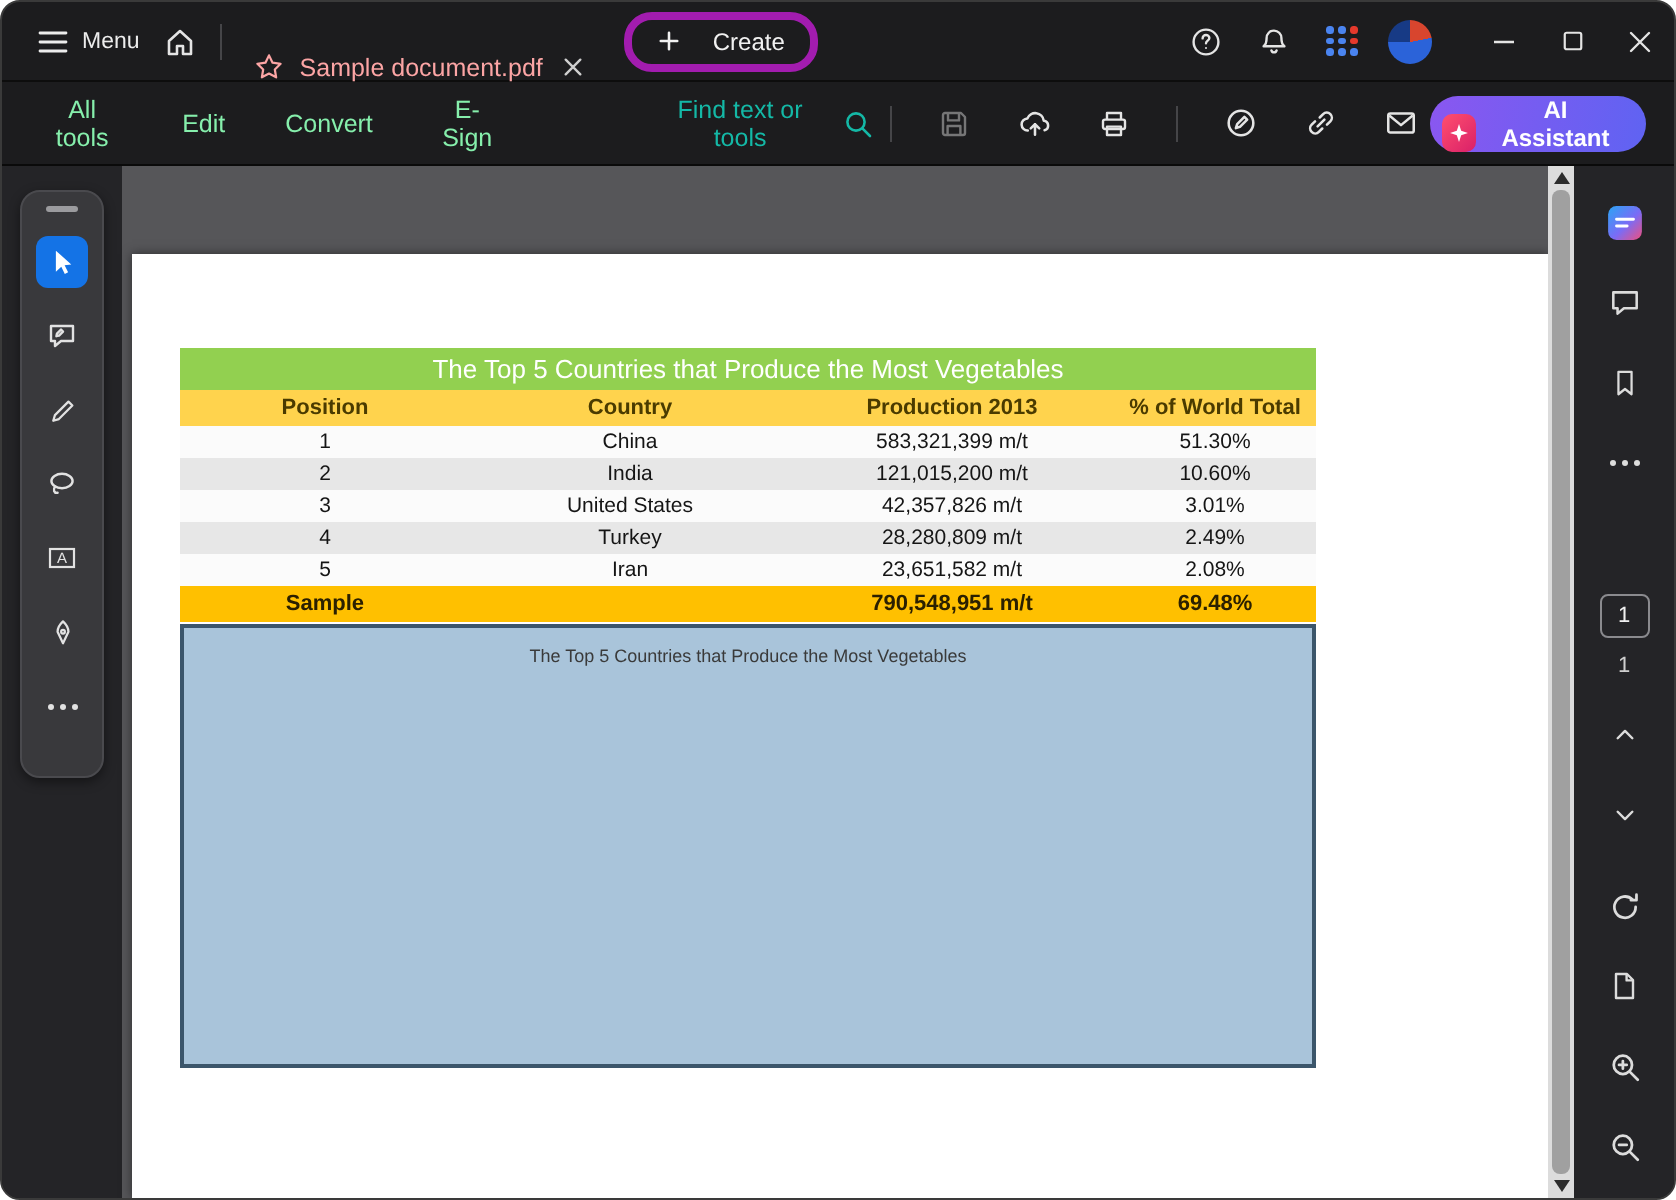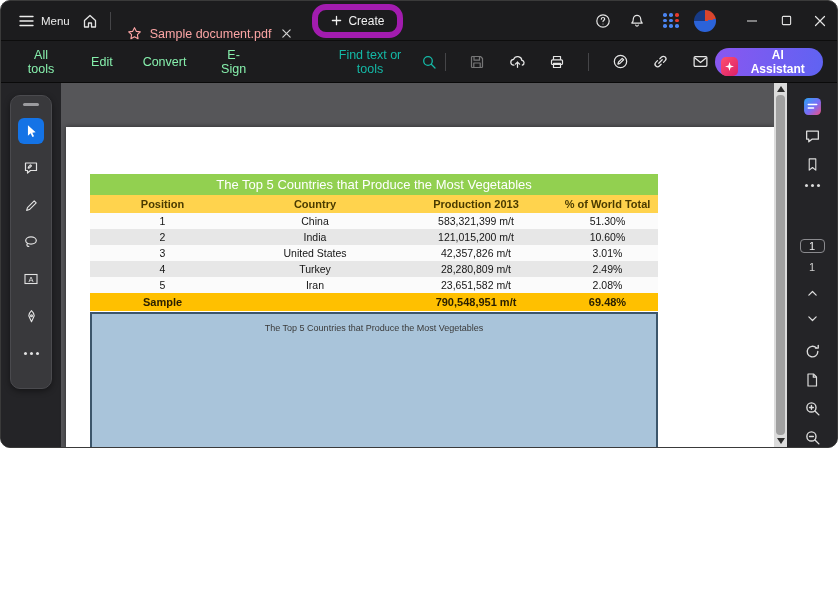--- a/index.html
+++ b/index.html
@@ -1,30 +1,30 @@
 <!DOCTYPE html>
 <html style="--titlebar-bg: #1c1c1e; --rail-bg: #242427; --panel-bg: #39393c; --content-bg: #565659; --accent-blue: #1473e6; --table-title-bg: #92d050; --table-header-bg: #ffd34d; --table-total-bg: #ffc000; --row-alt-bg: #e7e7e7; --chart-bg: #a9c4da; --chart-border: #3c566b; --ai-gradient-start: #8a57f0; --ai-gradient-end: #5f63f2; --ai-chip-start: #ff4f6e; --ai-chip-end: #d92069;"><head>
 <meta charset="utf-8">
 <style>
   * { margin:0; padding:0; box-sizing:border-box; }
   html,body { background:#ffffff; font-family:"Liberation Sans", sans-serif; }
   button { font-family:"Liberation Sans", sans-serif; background:none; border:none; cursor:pointer; }
 
-  .window { width:838px; height:448px; background:var(--titlebar-bg,#1c1c1e); border:1px solid #3a3a3a;
+  .window { width:838px; height:600px; background:var(--titlebar-bg,#1c1c1e); border:1px solid #3a3a3a;
             border-radius:10px; overflow:hidden; display:flex; flex-direction:column; }
 
   
   .titlebar { height:40px; flex:0 0 auto; display:flex; align-items:center; color:#ececec;
               font-size:12px; padding-left:12px; border-bottom:1px solid #0d0d0d; }
   .tb-btn { display:flex; align-items:center; gap:7px; color:#ececec; padding:6px; }
   .menu-label { font-size:11.5px; }
   .vsep { width:1px; height:18px; background:#454548; margin:0 6px; display:inline-block; }
   .tab { display:flex; align-items:flex-end; gap:8px; height:40px; padding:0 10px; color:#fca5a5; font-size:12.5px; }
   .tab-close { color:#cfcfcf; display:flex; padding:2px; }
-  .create-btn { display:flex; align-items:center; gap:6px; border:6px solid #a21caf; border-radius:14px;
+  .create-btn { display:flex; align-items:center; gap:16px; border:4px solid #a21caf; border-radius:14px;
                 padding:4px 13px; color:#f1f1f1; font-size:12px; margin-left:8px; }
   .tb-right { margin-left:auto; display:flex; align-items:center; gap:6px; }
   .tb-icon { width:28px; height:28px; display:flex; align-items:center; justify-content:center; color:#e4e4e4; }
   .apps-grid { display:grid; grid-template-columns:repeat(3,4px); grid-gap:2px; }
   .apps-grid i { width:3.5px; height:3.5px; border-radius:50%; background:#4a84f0; }
   .apps-grid i:nth-child(3), .apps-grid i:nth-child(6) { background:#e5392c; }
   .avatar { width:22px; height:22px; border-radius:50%;
             background: conic-gradient(#d8452e 0turn .22turn, #2b63d9 .22turn .75turn, #173a85 .75turn 1turn); }
   .win-controls { display:flex; margin-left:10px; }
   .win-controls .tb-icon { width:34px; height:40px; }

